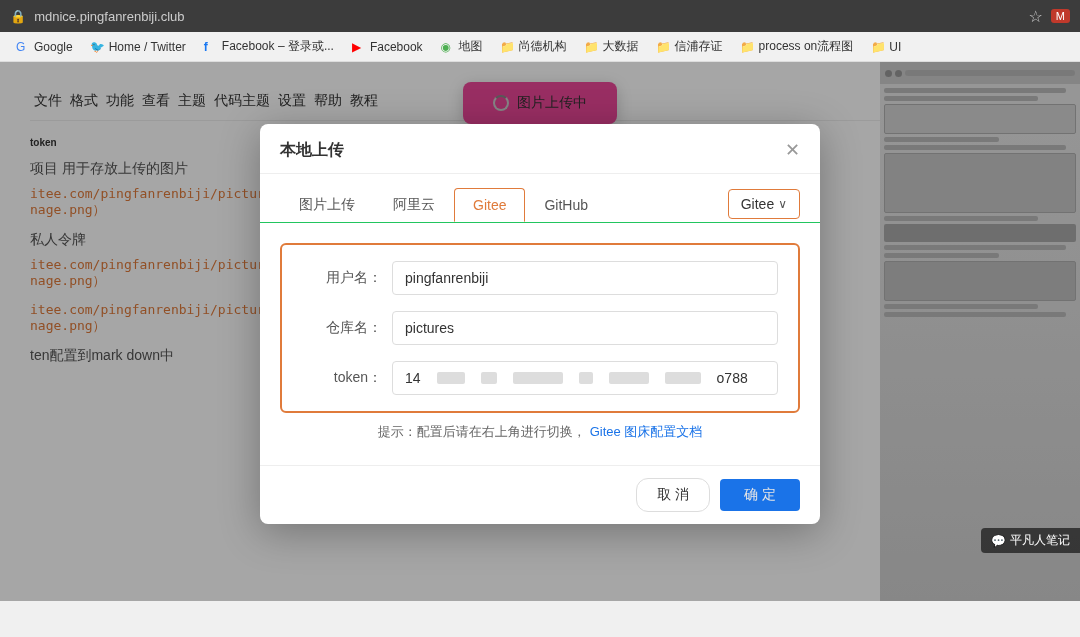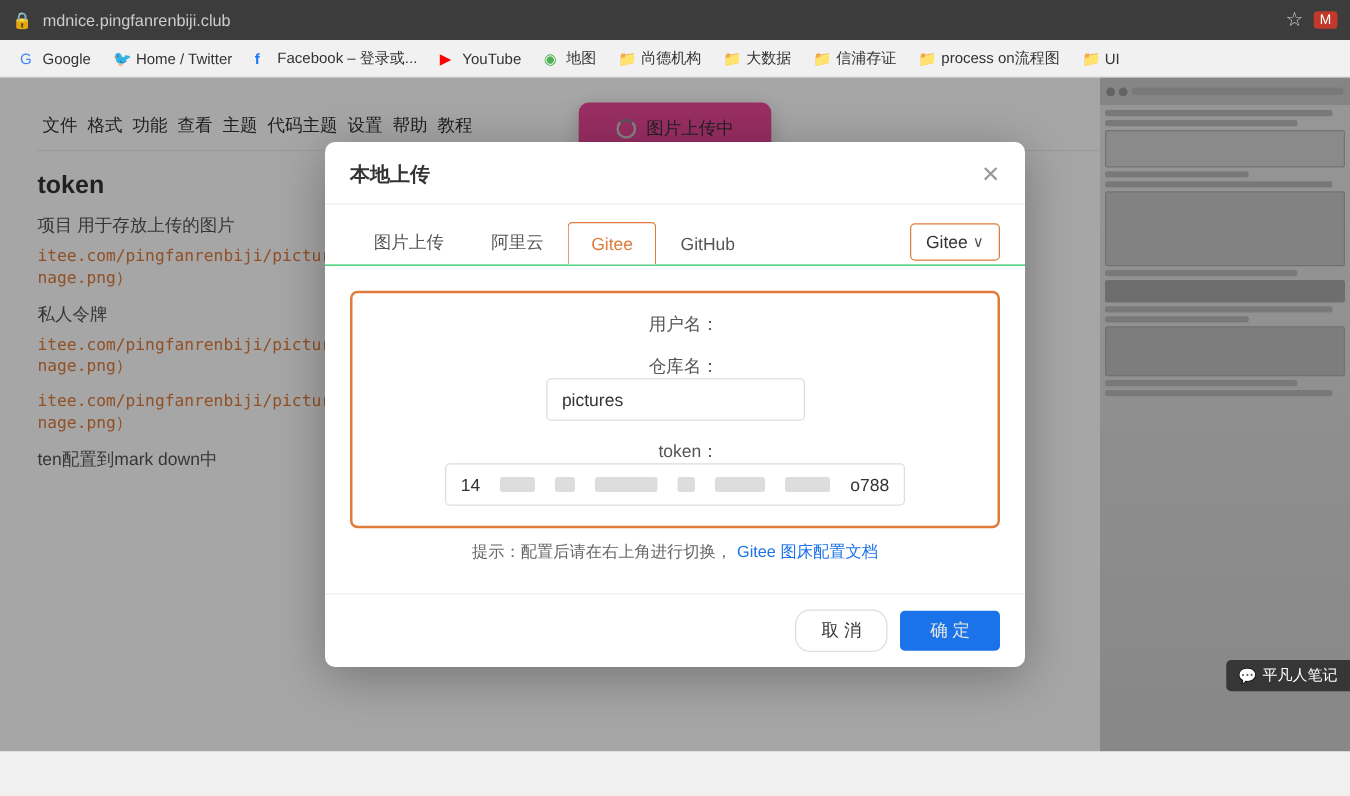--- a/index.html
+++ b/index.html
@@ -27,21 +27,21 @@
     .app-area { width: 100%; height: 539px; position: relative; background: #fff; display: flex; }
 
     
     .main-content { flex: 1; background: #fff; padding: 20px 30px; overflow: hidden; position: relative; }
 
     
     .menu-bar { display: flex; align-items: center; padding: 8px 0; border-bottom: 1px solid #eee; margin-bottom: 16px; }
     .menu-item { font-size: 14px; color: #333; cursor: pointer; padding: 2px 4px; }
 
     
-    .section-title { font-size: 20px; font-weight: bold; color: #333; margin-bottom: 10px; }
+    .section-title { font-size: 10px; font-weight: bold; color: #333; margin-bottom: 10px; }
     .section-subtitle { font-size: 14px; color: #555; margin-bottom: 8px; }
     .code-text { font-family: monospace; font-size: 13px; color: #e07b3b; }
 
     .content-block { margin-bottom: 12px; }
 
     
     .upload-status-popup { position: absolute; top: 20px; left: 50%; transform: translateX(-50%); background: #ec4899; border-radius: 8px; box-shadow: 0 4px 16px rgba(0,0,0,0.2); padding: 12px 30px; display: flex; align-items: center; gap: 8px; z-index: 10; font-size: 14px; color: #333; }
     .upload-spinner { width: 16px; height: 16px; border: 2px solid #ccc; border-top-color: #888; border-radius: 50%; animation: spin 1s linear infinite; }
     @keyframes spin { to { transform: rotate(360deg); } }
 
@@ -59,21 +59,21 @@
     .modal-tab.active { color: #e07b3b; border-color: #e07b3b; border-bottom-color: white; background: white; }
 
     .modal-tab-right { margin-left: auto; }
     .gitee-dropdown { display: flex; align-items: center; gap: 4px; border: 1.5px solid #e07b3b; border-radius: 4px; padding: 6px 12px; font-size: 14px; color: #333; cursor: pointer; background: white; }
     .gitee-dropdown-arrow { font-size: 12px; color: #555; }
 
     .modal-body { padding: 20px; }
 
     
     .form-box { border: 2px solid #e07b3b; border-radius: 6px; padding: 16px 20px; }
-    .form-row { display: flex; align-items: center; margin-bottom: 16px; flex-direction: column; }
+    .form-row { display: flex; align-items: center; margin-bottom: 16px; }
     .form-row:last-child { margin-bottom: 0; }
     .form-label { width: 80px; text-align: right; font-size: 14px; color: #555; margin-right: 10px; flex-shrink: 0; }
     .form-input { flex: 1; border: 1px solid #ddd; border-radius: 4px; padding: 8px 12px; font-size: 14px; color: #333; background: white; }
 
     
     .token-display { flex: 1; border: 1px solid #ddd; border-radius: 4px; padding: 8px 12px; font-size: 14px; color: #333; background: white; display: flex; align-items: center; gap: 16px; overflow: hidden; }
     .token-segment { background: #ddd; border-radius: 2px; height: 12px; display: inline-block; }
 
     
     .hint-row { display: flex; align-items: center; justify-content: center; padding: 10px 0 4px; font-size: 13px; color: #666; gap: 4px; }
@@ -118,21 +118,21 @@
     <div class="bookmark-item">
       <span class="bookmark-icon bm-twitter">🐦</span>
       <span>Home / Twitter</span>
     </div>
     <div class="bookmark-item">
       <span class="bookmark-icon bm-facebook" style="font-weight:bold;">f</span>
       <span>Facebook – 登录或...</span>
     </div>
     <div class="bookmark-item">
       <span class="bookmark-icon bm-youtube">▶</span>
-      <span>YouTube</span>
+      <span>Facebook</span>
     </div>
     <div class="bookmark-item">
       <span class="bookmark-icon bm-maps">◉</span>
       <span>地图</span>
     </div>
     <div class="bookmark-item">
       <span class="bookmark-icon bm-folder">📁</span>
       <span>尚德机构</span>
     </div>
     <div class="bookmark-item">
@@ -248,20 +248,21 @@
           <span class="gitee-dropdown-arrow">∨</span>
         </div>
       </div>
     </div>
 
     <div class="modal-body">
       <div class="form-box">
 
         <div class="form-row">
           <label class="form-label">用户名：</label>
+          <input class="form-input" type="text" value="pingfanrenbiji" style="">
         </div>
 
         <div class="form-row">
           <label class="form-label">仓库名：</label>
           <input class="form-input" type="text" value="pictures" style="">
         </div>
 
         <div class="form-row">
           <label class="form-label">token：</label>
           <div class="token-display">

